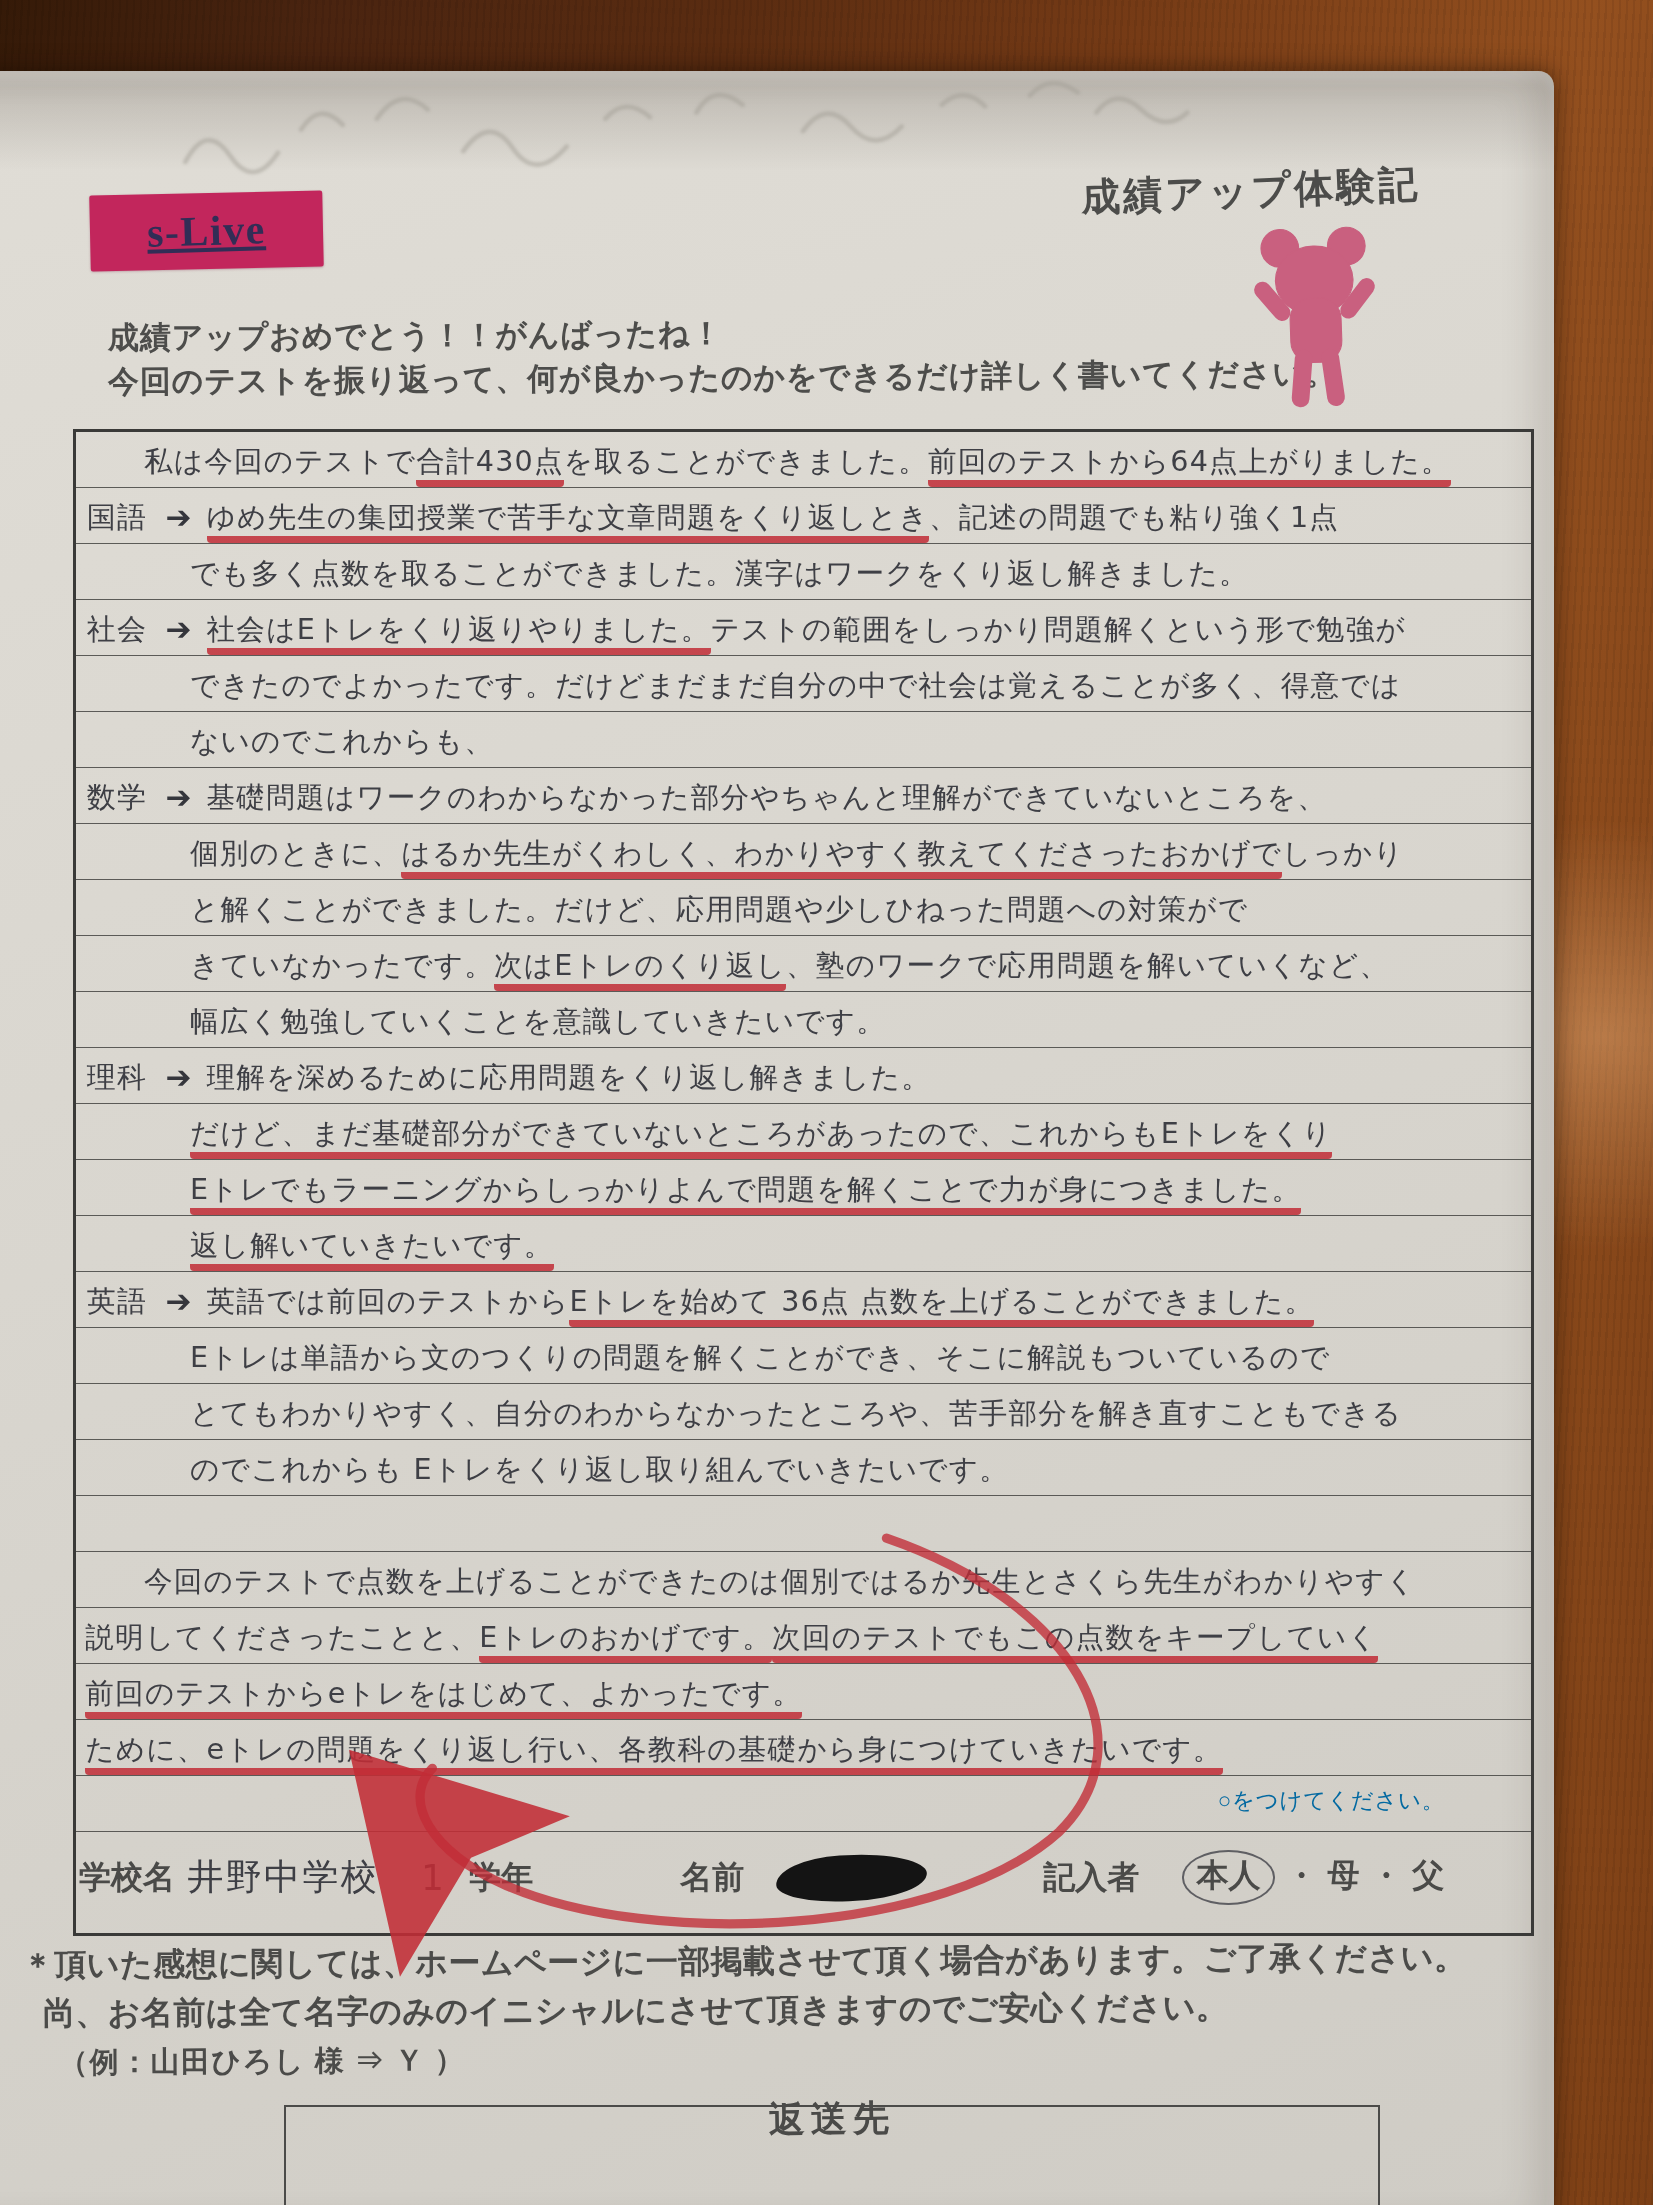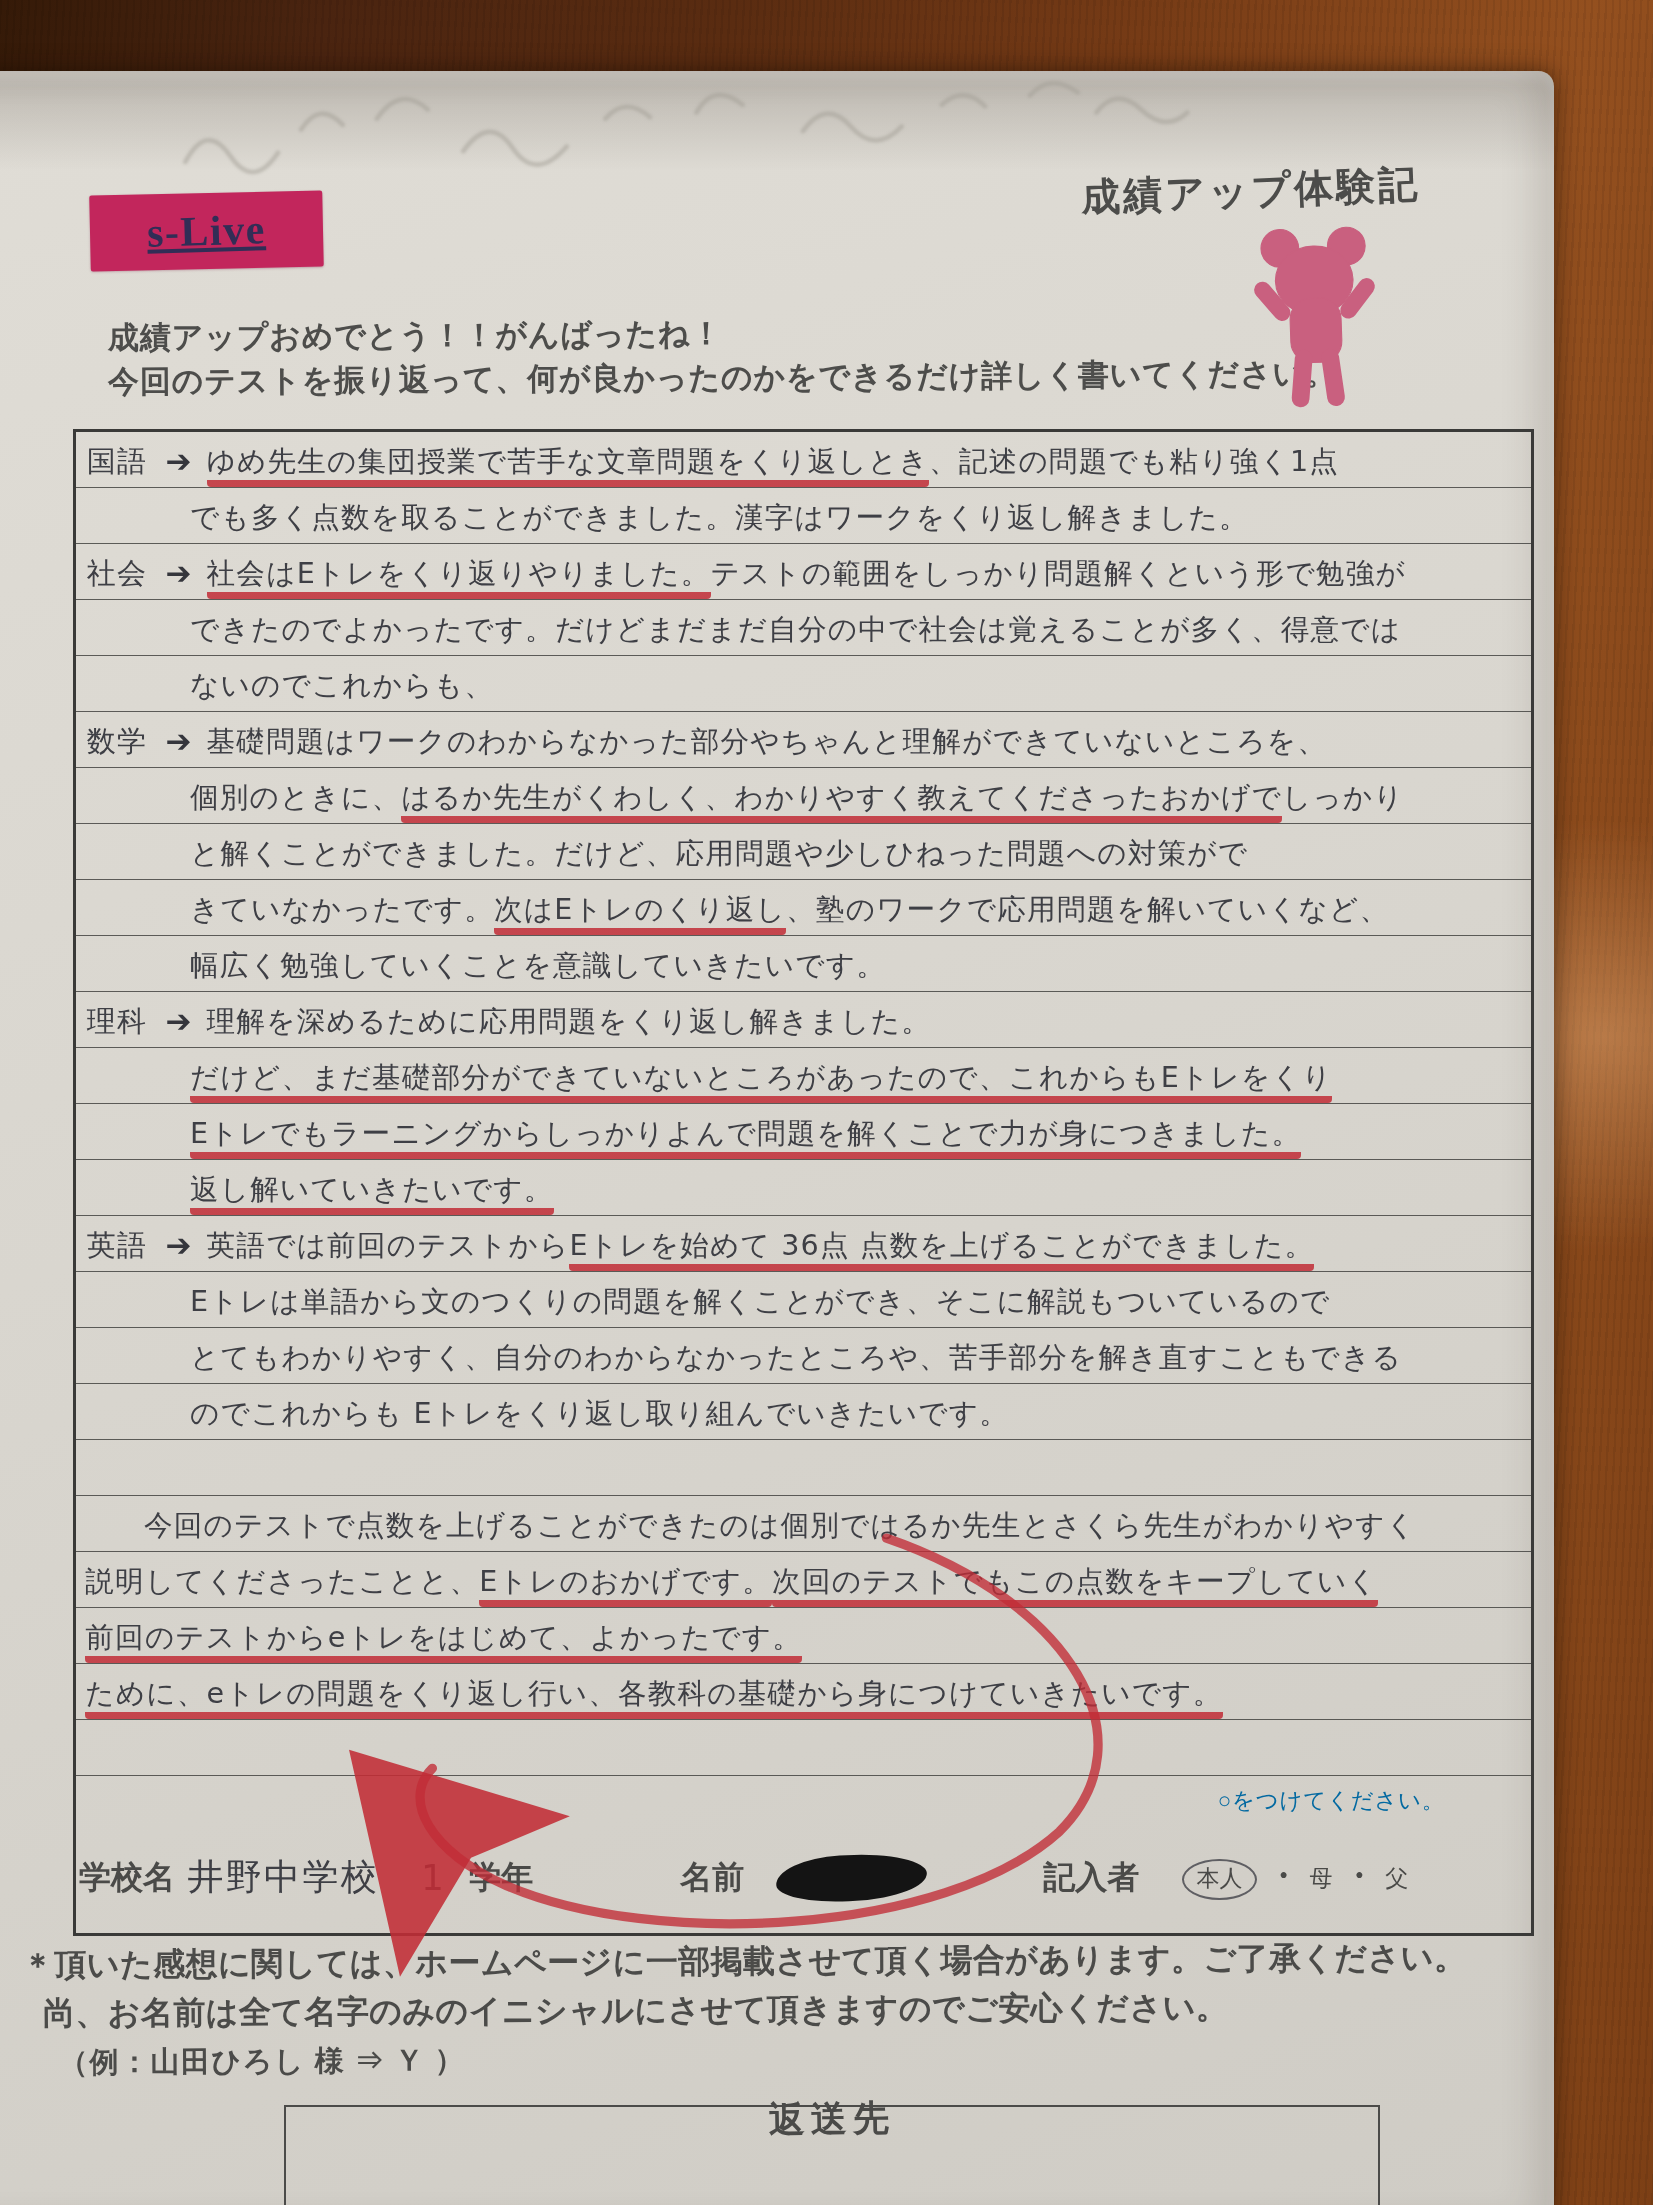--- a/index.html
+++ b/index.html
@@ -75,21 +75,21 @@
   .redact{
     display:inline-block;width:151px;height:46px;background:#141414;
     border-radius:45% 55% 50% 50%/60% 50% 55% 45%;transform:rotate(-3deg);
     margin-left:32px;
   }
   .circled{
     display:inline-block;border:2.7px solid rgba(82,82,88,.9);border-radius:50%;
     padding:1.5px 12.4px 4.6px 12.4px;
   }
   .sep{margin:0 10.8px;font-size:31px;font-weight:bold;color:#4a4a48;}
-  .writeropt{font-size:23px;font-weight:normal;color:#4a4a48;}
+  .writeropt{font-size:32px;font-weight:bold;color:#4a4a48;}
   
   .fnote{position:absolute;font-weight:bold;color:#4b4b49;transform:rotate(-.3deg);}
   #fnote1{left:21.6px;top:1940px;font-size:32px;letter-spacing:0.4px;}
   #fnote2{left:43px;top:1989px;font-size:32px;letter-spacing:0.4px;}
   #fnote3{left:59px;top:2042px;font-size:29px;letter-spacing:1.5px;}
   .returnbox{
     position:absolute;left:284px;top:2105px;width:1096px;height:128px;
     border:2.3px solid #4b4b49;border-bottom:none;box-sizing:border-box;
   }
   .returnbox .rtitle{
@@ -130,20 +130,26 @@
       <path d="M30 80 L13 59" stroke-width="15" stroke-linecap="round"></path>
       <path d="M90 80 L107 59" stroke-width="15" stroke-linecap="round"></path>
       <rect x="37" y="68" width="46" height="58" rx="19"></rect>
       <path d="M48 122 L44 158" stroke-width="16" stroke-linecap="round"></path>
       <path d="M72 122 L76 158" stroke-width="16" stroke-linecap="round"></path>
     </g>
   </svg>
 
   <div class="essaybox">
     <div id="essay-rows">
+        <div class="row para">
+          <span class="hw">私は今回のテストで</span>
+          <span class="hw u">合計430点</span>
+          <span class="hw">を取ることができました。</span>
+          <span class="hw u">前回のテストから64点上がりました。</span>
+        </div>
         <div class="row label">
           <span class="subject hw">国語</span>
           <span class="arrow hw">➔</span>
           <span class="hw u">ゆめ先生の集団授業で苦手な文章問題をくり返しとき</span>
           <span class="hw">、記述の問題でも粘り強く1点</span>
         </div>
         <div class="row body">
           <span class="hw">でも多く点数を取ることができました。漢字はワークをくり返し解きました。</span>
         </div>
         <div class="row label">

